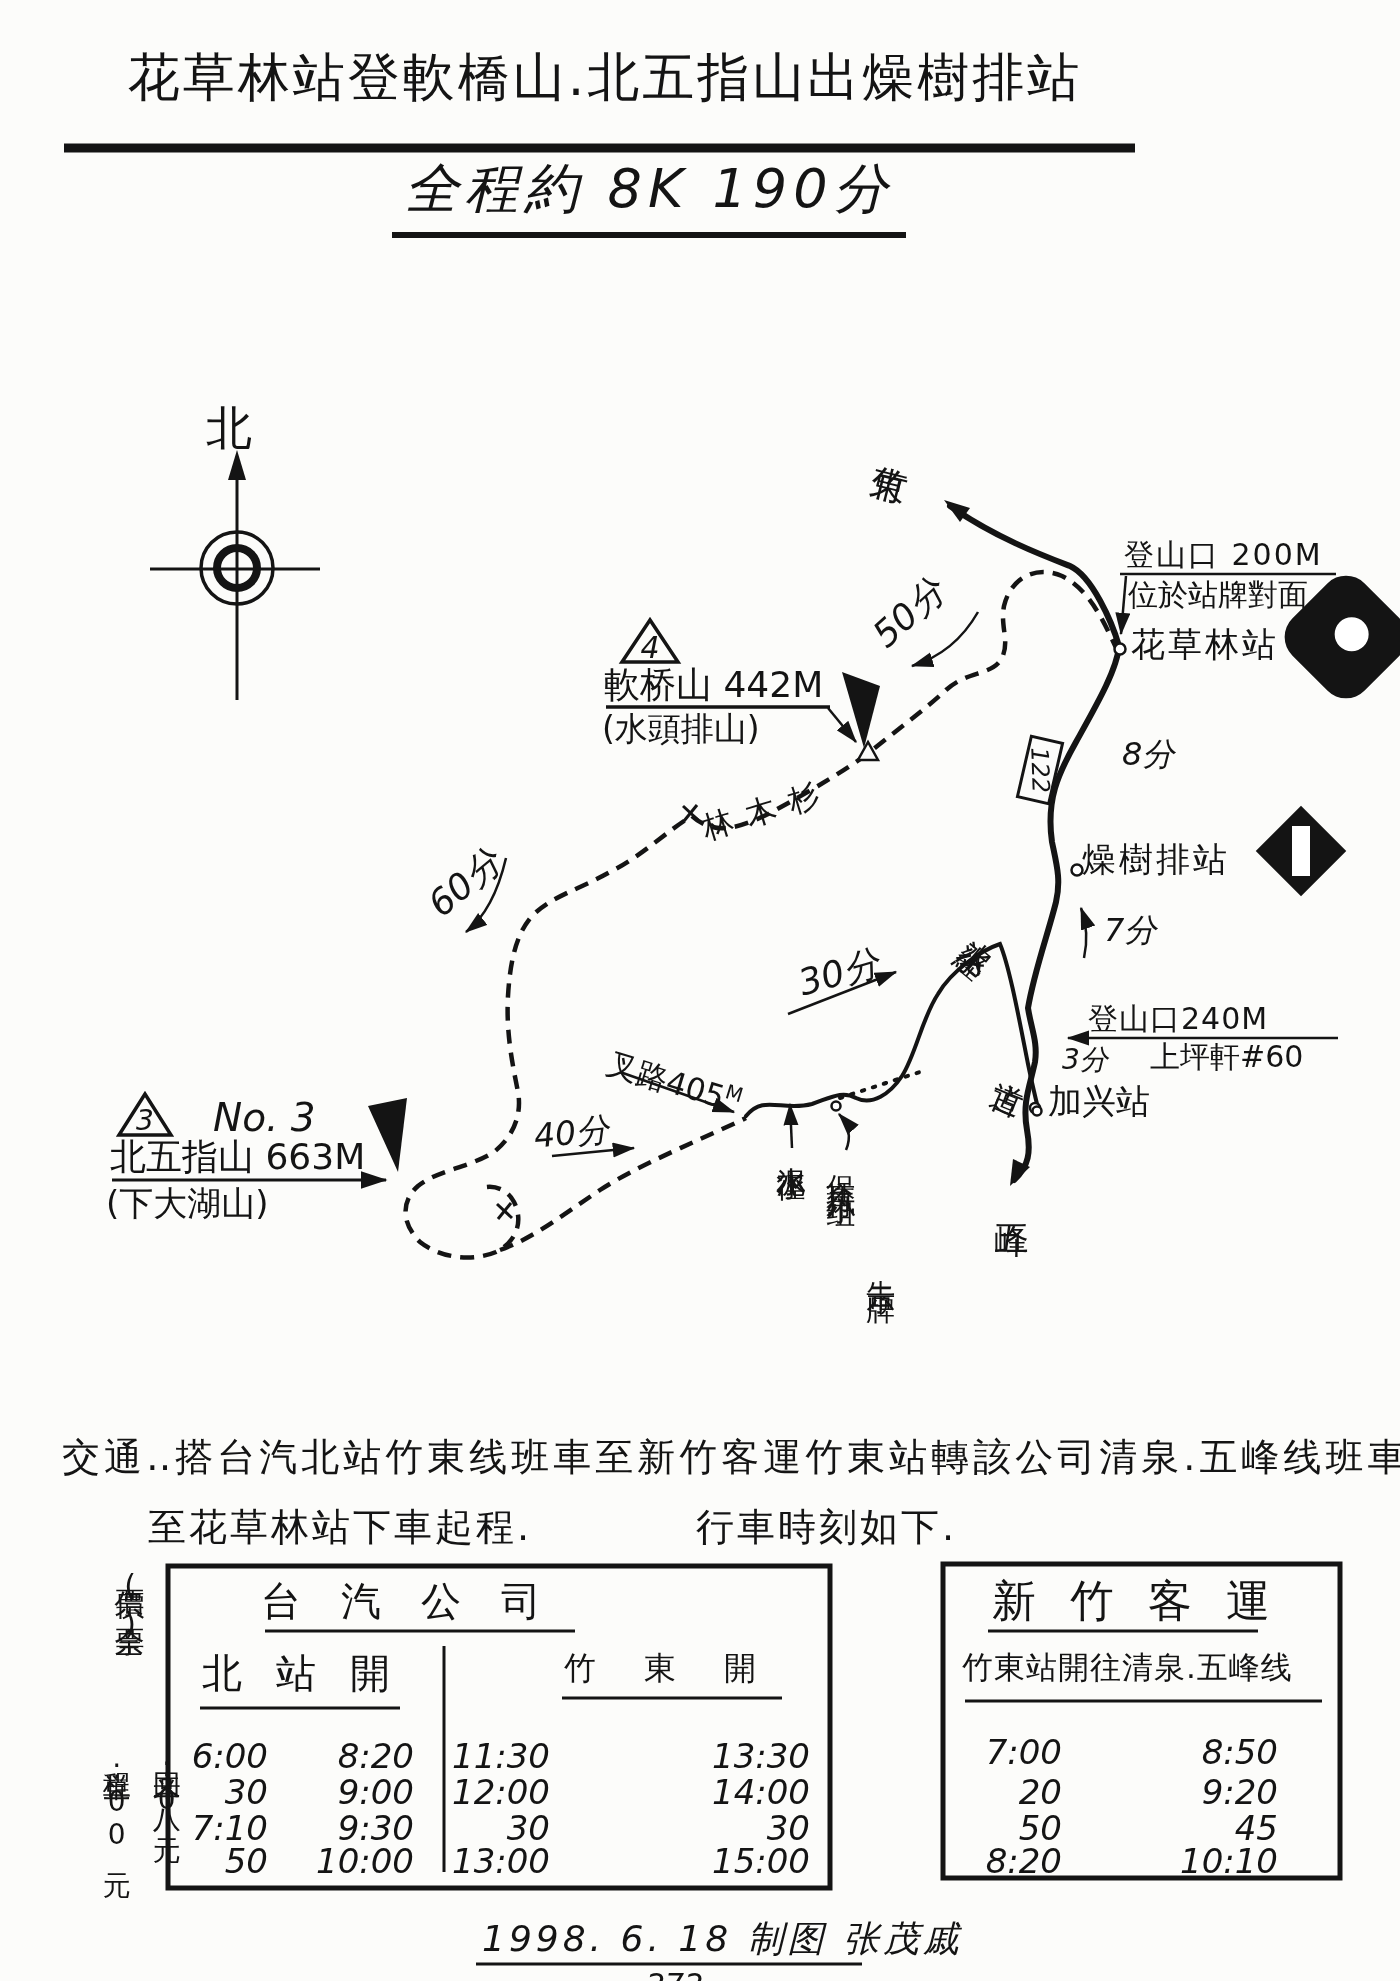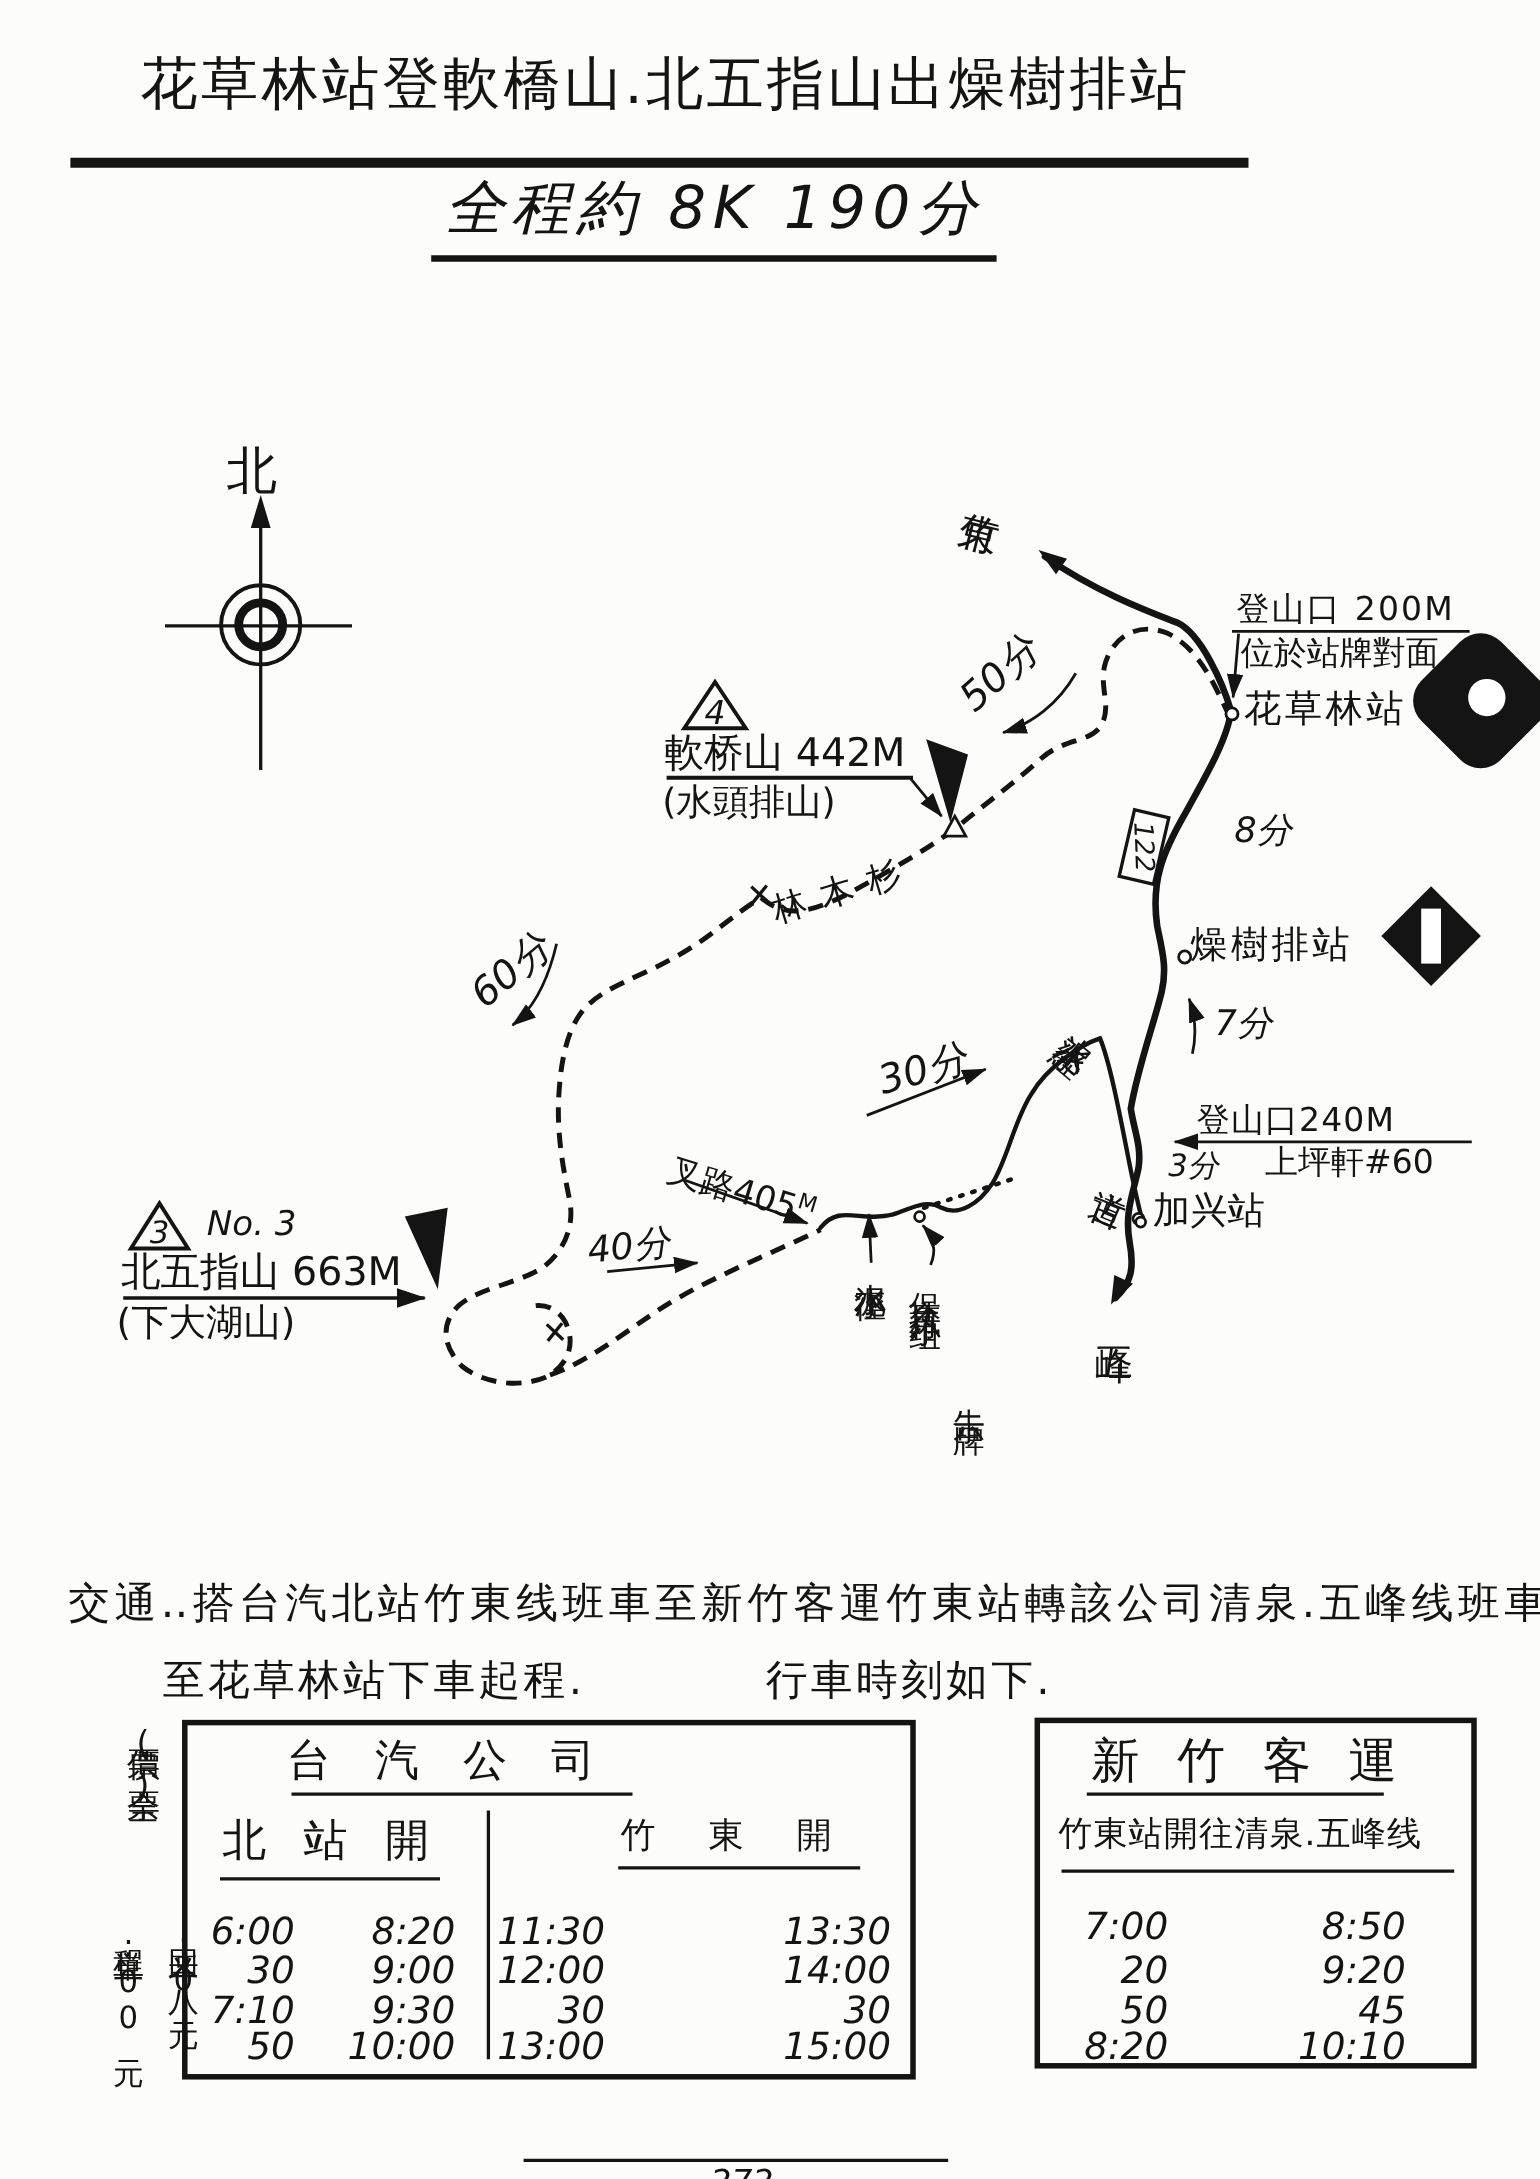--- a/index.html
+++ b/index.html
@@ -137,21 +137,21 @@
   <div class="lbl" style="left:1048px;top:1082px;font-size:34px;">加兴站</div>
 
   <div class="lbl num" style="left:868px;top:592px;font-size:36px;transform:rotate(-42deg);">50分</div>
   <div class="lbl num" style="left:424px;top:862px;font-size:36px;transform:rotate(-40deg);">60分</div>
   <div class="lbl num" style="left:798px;top:952px;font-size:36px;transform:rotate(-16deg);">30分</div>
   <div class="lbl num" style="left:534px;top:1114px;font-size:33px;transform:rotate(-6deg);">40分</div>
 
   <div class="lbl" style="left:604px;top:664px;font-size:36px;">軟桥山 442M</div>
   <div class="lbl" style="left:602px;top:710px;font-size:33px;">(水頭排山)</div>
 
-  <div class="lbl num" style="left:188px;top:1096px;font-size:31px;">No. 3</div>
+  <div class="lbl num" style="left:213px;top:1096px;font-size:39px;">No. 3</div>
   <div class="lbl" style="left:110px;top:1136px;font-size:36px;">北五指山 663M</div>
   <div class="lbl" style="left:106px;top:1184px;font-size:34px;">(下大湖山)</div>
 
   <div class="lbl" style="left:700px;top:792px;font-size:31px;letter-spacing:14px;transform:rotate(-17deg);">林木杉</div>
   <div class="lbl" style="left:608px;top:1044px;font-size:31px;transform:rotate(17deg);transform-origin:left center;">
     <span>叉路405</span><sup style="font-size:20px;">M</sup>
   </div>
   <div class="lbl v" style="left:984px;top:926px;font-size:30px;letter-spacing:4px;transform:rotate(40deg);transform-origin:top center;">水泥小経</div>
   <div class="lbl v" style="left:1004px;top:1062px;font-size:32px;transform:rotate(22deg);transform-origin:top center;">古道</div>
   <div class="lbl v" style="left:774px;top:1144px;font-size:29px;letter-spacing:2px;">水泥小徑</div>
@@ -192,17 +192,18 @@
 
   <div class="cell" style="left:932px;top:1732px;width:130px;">7:00</div>
   <div class="cell" style="left:1140px;top:1732px;width:138px;">8:50</div>
   <div class="cell" style="left:932px;top:1772px;width:130px;">20</div>
   <div class="cell" style="left:1140px;top:1772px;width:138px;">9:20</div>
   <div class="cell" style="left:932px;top:1808px;width:130px;">50</div>
   <div class="cell" style="left:1140px;top:1808px;width:138px;">45</div>
   <div class="cell" style="left:932px;top:1841px;width:130px;">8:20</div>
   <div class="cell" style="left:1140px;top:1841px;width:138px;">10:10</div>
 
+  <div class="lbl num" style="left:482px;top:1918px;font-size:36px;letter-spacing:4px;">1998. 6. 18 制图 张茂戚</div>
   <div class="lbl num" style="left:646px;top:1968px;height:13px;overflow:hidden;">
     <span style="font-size:30px;">272</span>
   </div>
 
 </div>
 
 </body></html>

